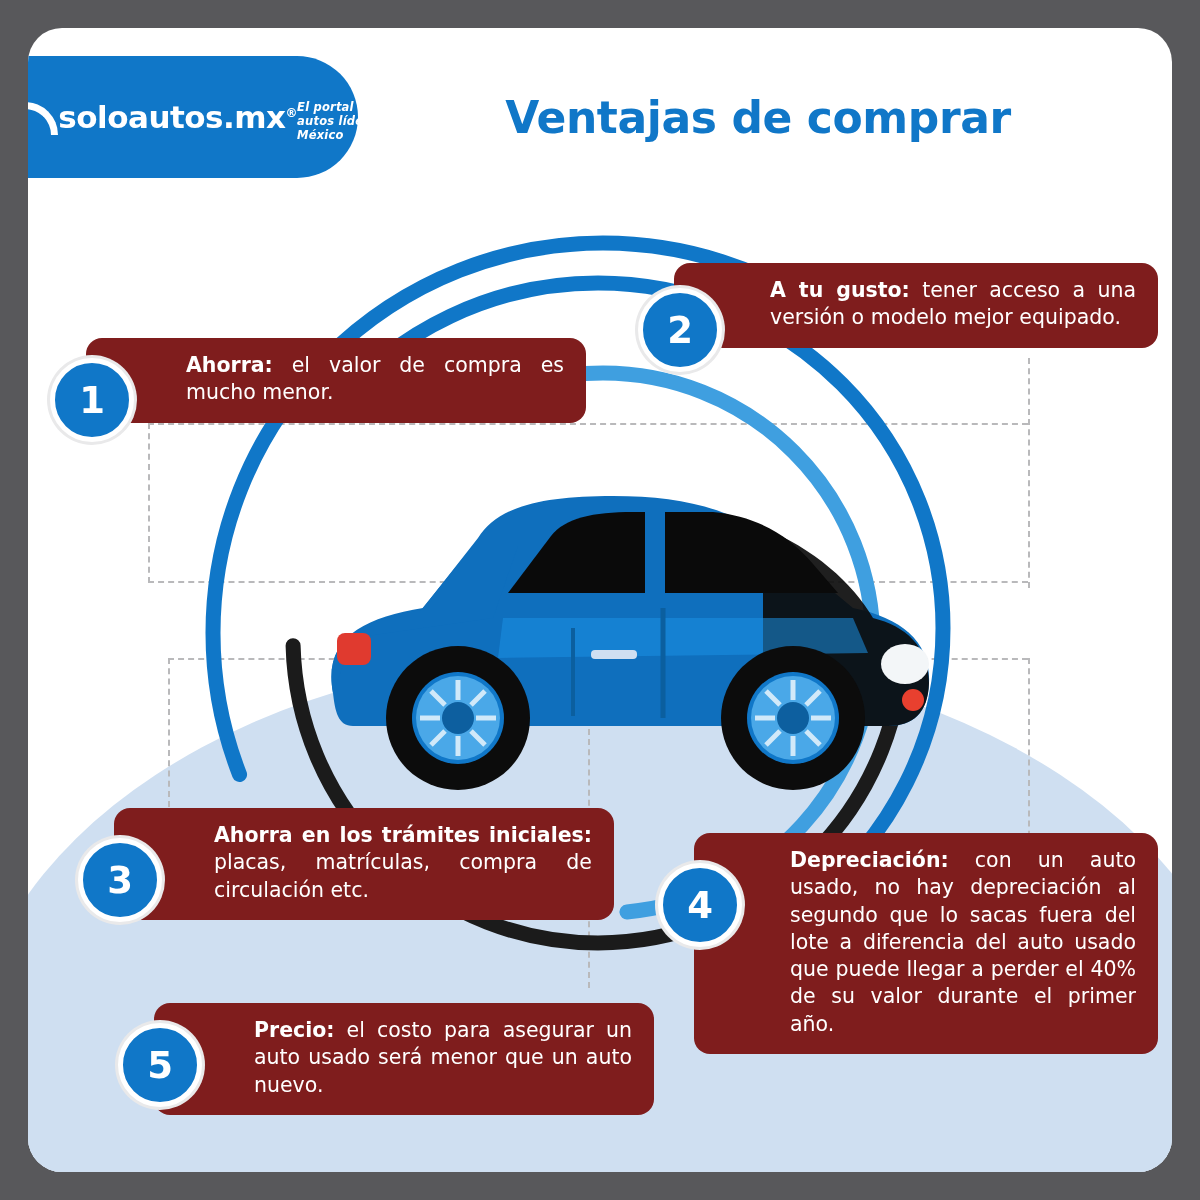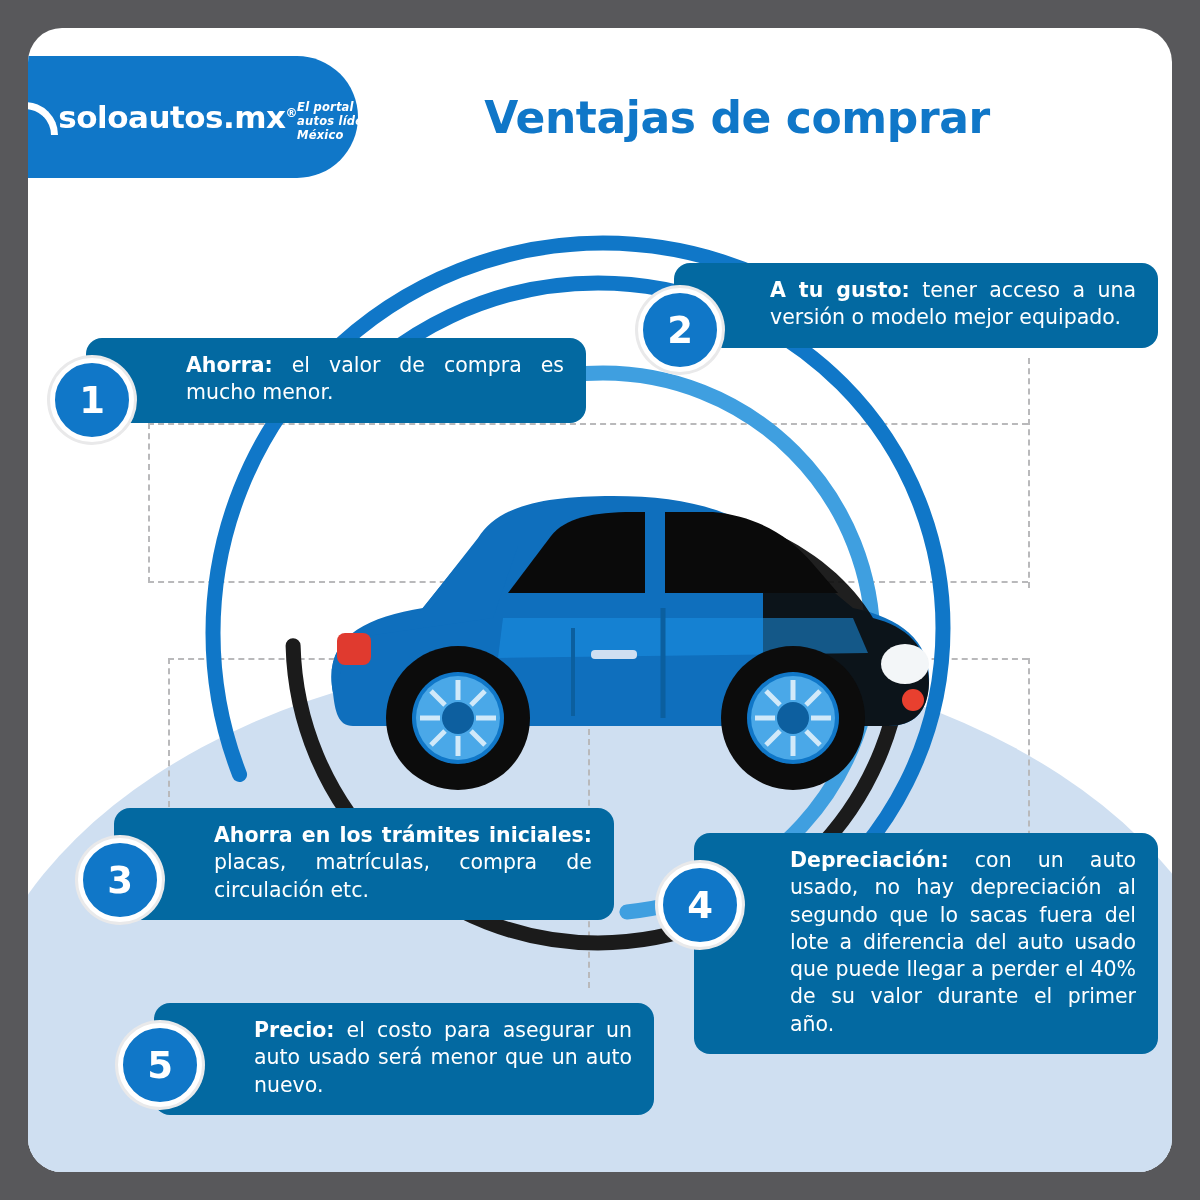--- a/index.html
+++ b/index.html
@@ -108,21 +108,21 @@
     font-size: 11.5px;
     font-weight: bold;
     color: #ffffff;
     letter-spacing: 0.2px;
     font-style: italic;
   }
 
   
   .title {
     position: absolute;
-    left: 339px;
+    left: 360px;
     top: 62px;
     width: 740px;
     text-align: center;
     color: #1077c8;
     font-family: "DejaVu Sans", sans-serif;
     font-weight: bold;
     font-size: 44px;
     line-height: 1.28;
     letter-spacing: -0.4px;
   }
@@ -136,21 +136,21 @@
     height: 340px;
   }
 
   
   .callout {
     position: absolute;
     display: flex;
     align-items: flex-start;
   }
   .bubble {
-    background: #0369a1;
+    background: #7f1d1d;
     color: #ffffff;
     border-radius: 16px;
     padding: 14px 22px 16px 46px;
     font-size: 20.5px;
     line-height: 1.33;
     text-align: justify;
     box-sizing: border-box;
   }
   .bubble b { font-weight: bold; }
   .num {

